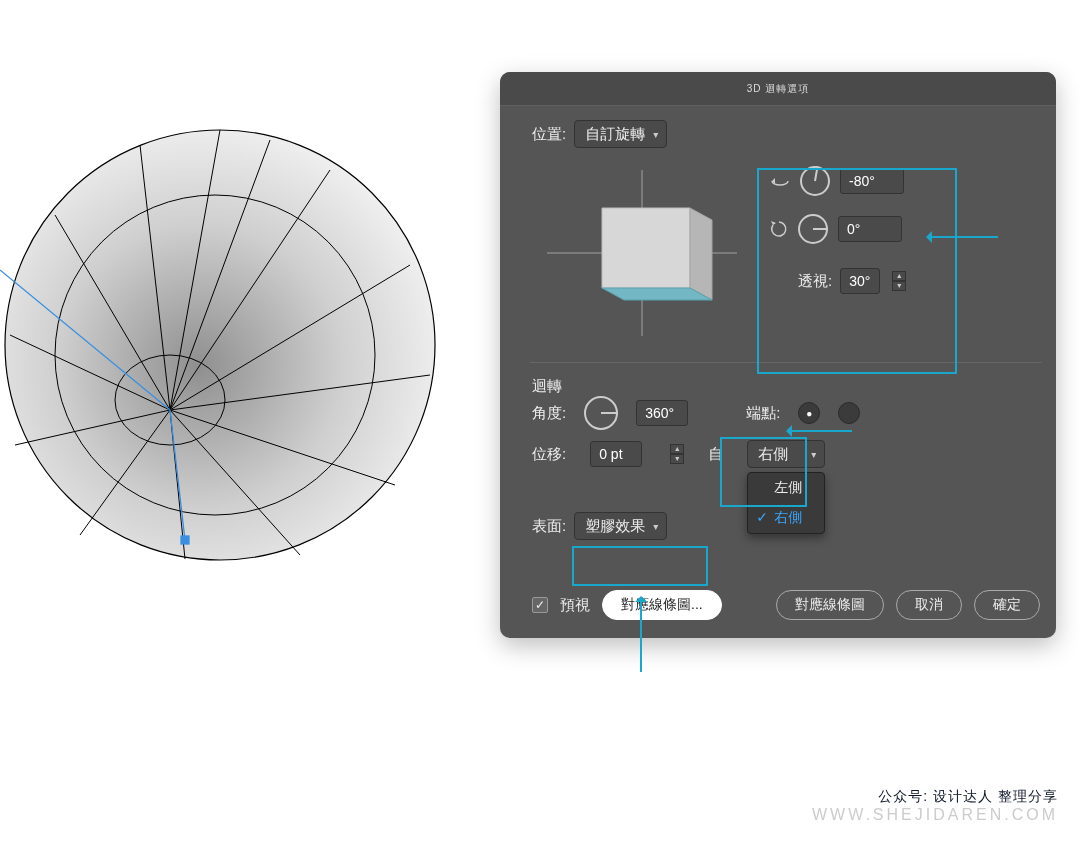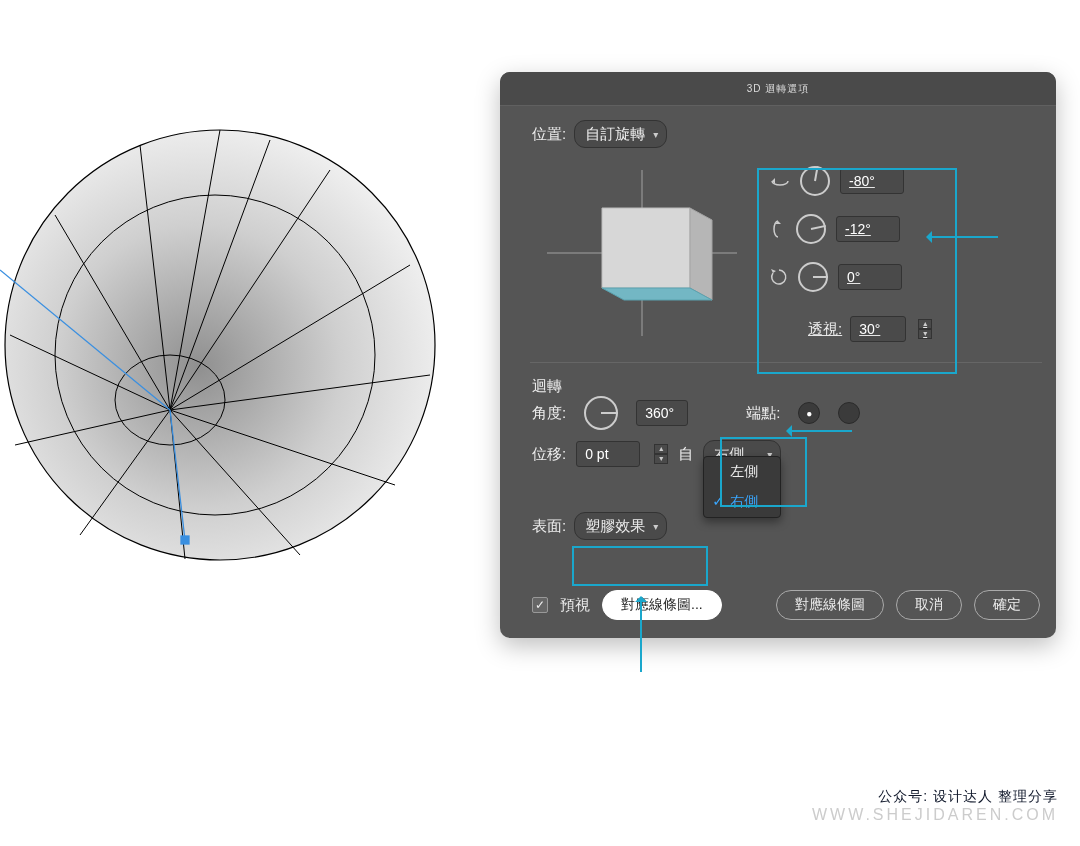--- a/index.html
+++ b/index.html
@@ -22,21 +22,21 @@
     border-top-left-radius: 10px; border-top-right-radius: 10px;
     background: #4a4a4a; border-bottom: 1px solid #606060;
   }
   .titlebar span { color: #ddd; font-size: 10px; letter-spacing: 1px; }
   .body { padding: 14px 16px 18px 32px; }
 
   .row { display: flex; align-items: center; gap: 8px; margin-bottom: 10px; }
   .label { font-size: 15px; color: #eee; }
   .select {
     background: #4a4a4a; border: 1px solid #333; color: #eee;
-    height: 28px; border-radius: 11px; padding: 0 8px 0 10px;
+    height: 28px; border-radius: 4px; padding: 0 8px 0 10px;
     display: inline-flex; align-items: center; gap: 8px;
   }
   .chev-down { font-size: 10px; color: #ccc; }
   .num-input {
     background: #4a4a4a; border: 1px solid #333; color: #fff;
     height: 26px; border-radius: 3px; padding: 0 8px; width: 64px;
     font-size: 14px; display: inline-flex; align-items: center;
   }
 
   .rotate-area { position: relative; display: flex; gap: 18px; margin: 10px 0 4px 0; }
@@ -51,21 +51,21 @@
     border: 2px solid #ccc; position: relative; flex: 0 0 30px;
   }
   .dial::after {
     content: ""; position: absolute; width: 15px; height: 2px; background: #ccc;
     left: 50%; top: 50%; transform-origin: left center;
   }
   .dial.x::after { transform: translate(0,-50%) rotate(-80deg); }
   .dial.y::after { transform: translate(0,-50%) rotate(-12deg); }
   .dial.z::after { transform: translate(0,-50%) rotate(0deg); }
 
-  .persp-row { display: flex; align-items: center; gap: 8px; margin-top: 6px; margin-left: 38px; }
+  .persp-row { display: flex; align-items: center; gap: 8px; margin-top: 6px; margin-left: 28px; }
   .stepper { display: flex; flex-direction: column; margin-left: 4px; }
   .stepper span {
     width: 14px; height: 10px; background: #4a4a4a; border: 1px solid #333;
     font-size: 8px; line-height: 8px; text-align: center; color: #ccc;
   }
 
   .highlight-box {
     position: absolute; border: 2px solid #1aa7cc; pointer-events: none;
   }
   .hb1 { left: 225px; top: 10px; width: 200px; height: 206px; }
@@ -171,21 +171,21 @@
     <div class="body">
 
       <div class="row">
         <span class="label">位置:</span>
         <div class="select">
           <span>自訂旋轉</span>
           <span class="chev-down">▾</span>
         </div>
       </div>
 
-      <div class="rotate-area" style="position:relative;text-decoration:underline;">
+      <div class="rotate-area" style="position:relative;">
         <div class="cube-zone">
           <svg viewBox="0 0 220 190" width="220" height="190">
 
             <line x1="15" y1="95" x2="205" y2="95" stroke="#888" stroke-width="1.5"></line>
             <line x1="110" y1="12" x2="110" y2="178" stroke="#888" stroke-width="1.5"></line>
 
             <polygon points="70,50 158,50 158,130 70,130" fill="#d7d7d7" stroke="#bcbcbc"></polygon>
             <polygon points="158,50 180,62 180,142 158,130" fill="#b6b6b6" stroke="#a3a3a3"></polygon>
             <polygon points="70,130 158,130 180,142 92,142" fill="#73b7c4" stroke="#5aa2af"></polygon>
           </svg>
@@ -197,41 +197,31 @@
               <svg width="20" height="16" viewBox="0 0 20 16">
                   <path d="M2 8a8 4 0 1 0 16 0" fill="none" stroke="#ccc" stroke-width="1.5"></path>
                   <polygon points="2,8 5,5 5,11" fill="#ccc"></polygon>
                 </svg>
             </span>
             <span class="dial x"></span>
             <span class="num-input">-80°</span>
           </div>
           <div class="rot-row">
             <span class="icon">
-              <svg width="16" height="20" viewBox="0 0 16 20">
-                  <path d="M8 2a4 8 0 1 0 0 16" fill="none" stroke="#ccc" stroke-width="1.5"></path>
-                  <polygon points="8,2 5,5 11,5" fill="#ccc"></polygon>
-                </svg>
-            </span>
-            <span class="dial y"></span>
-            <span class="num-input">-12°</span>
-          </div>
-          <div class="rot-row">
-            <span class="icon">
               <svg width="18" height="18" viewBox="0 0 18 18">
                   <path d="M9 2a7 7 0 1 1-6 3" fill="none" stroke="#ccc" stroke-width="1.5"></path>
                   <polygon points="3,5 1,1 6,3" fill="#ccc"></polygon>
                 </svg>
             </span>
             <span class="dial z"></span>
             <span class="num-input">0°</span>
           </div>
           <div class="persp-row">
             <span class="label">透視:</span>
-            <span class="num-input" style="width:56px;">30°</span>
+            <span class="num-input" style="width:40px;">30°</span>
             <div class="stepper">
               <span>▴</span>
                 <span>▾</span>
             </div>
           </div>
         </div>
 
         <div class="highlight-box hb1"></div>
       </div>
 
@@ -242,35 +232,35 @@
       <div class="row" style="gap:18px;">
         <span class="label">角度:</span>
         <span class="deg-dial"></span>
         <span class="num-input" style="width:52px;">360°</span>
         <span style="width:22px;"></span>
         <span class="label">端點:</span>
         <span class="cap-radio on"></span>
         <span class="cap-radio"></span>
       </div>
 
-      <div class="offset-row row" style="position:relative; gap:10px;">
+      <div class="offset-row row" style="position:relative; gap:24px;">
         <span class="label">位移:</span>
-        <span class="num-input" style="width:64px;">0 pt</span>
+        <span class="num-input" style="width:52px;">0 pt</span>
         <div class="stepper">
             <span>▴</span>
             <span>▾</span>
           </div>
         <span class="label">自</span>
 
         <div class="offset-select" style="width:78px; height:28px;">
           <div class="select" style="width:78px; justify-content:space-between;">
             <span>右側</span>
             <span class="chev-down">▾</span>
           </div>
-          <div class="dropdown-open" style="top:16px;">
+          <div class="dropdown-open" style="top:32px;">
             <div class="dd-item">左側</div>
             <div class="dd-item selected">右側</div>
           </div>
         </div>
 
         <div class="highlight-box hb2"></div>
       </div>
 
       <div class="row" style="margin-top:44px;">
         <span class="label">表面:</span>

